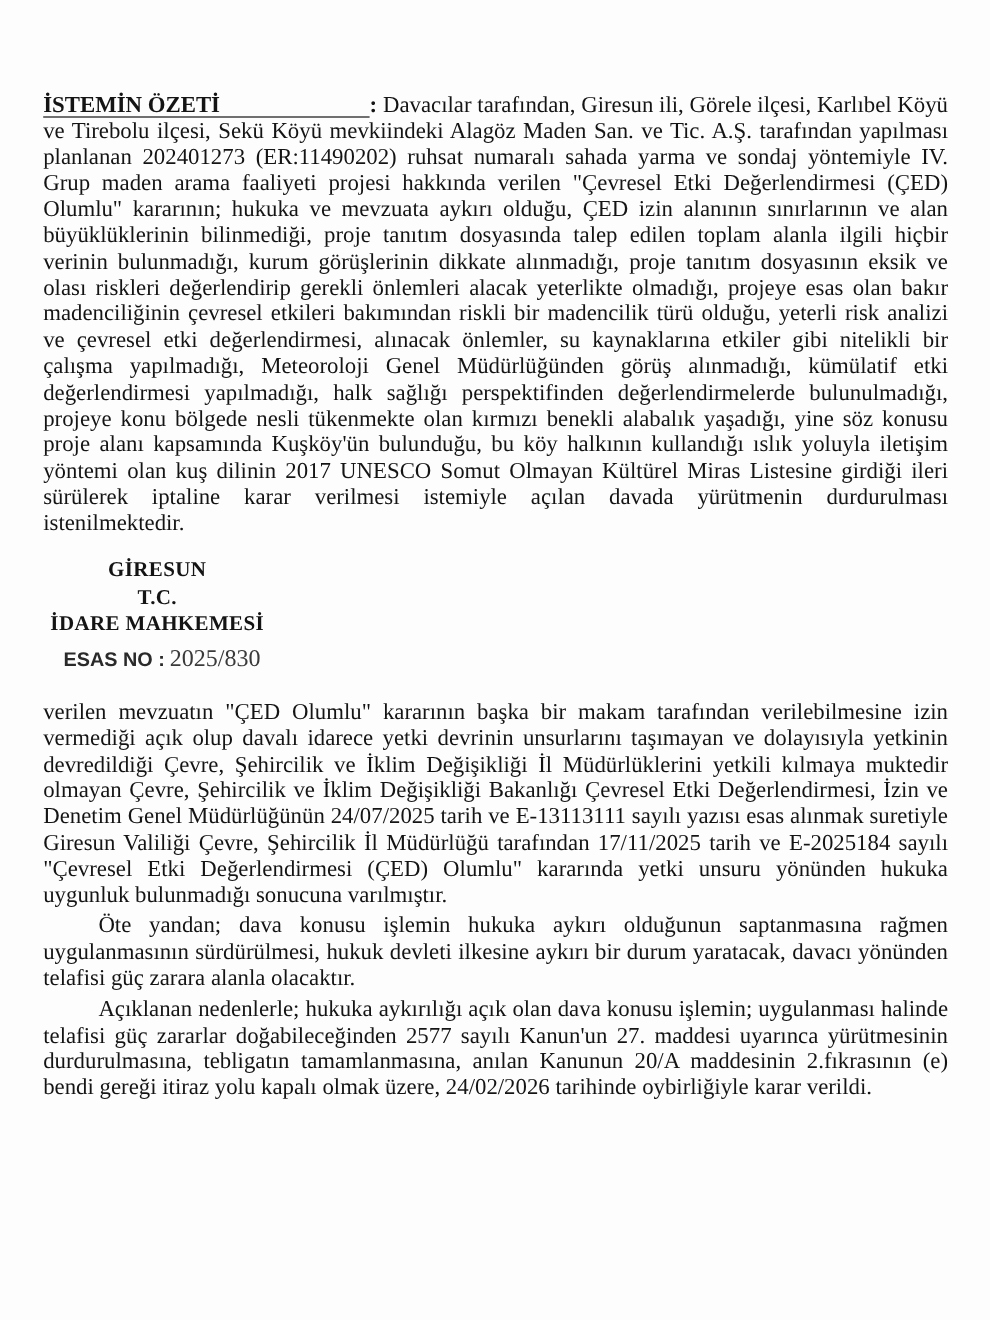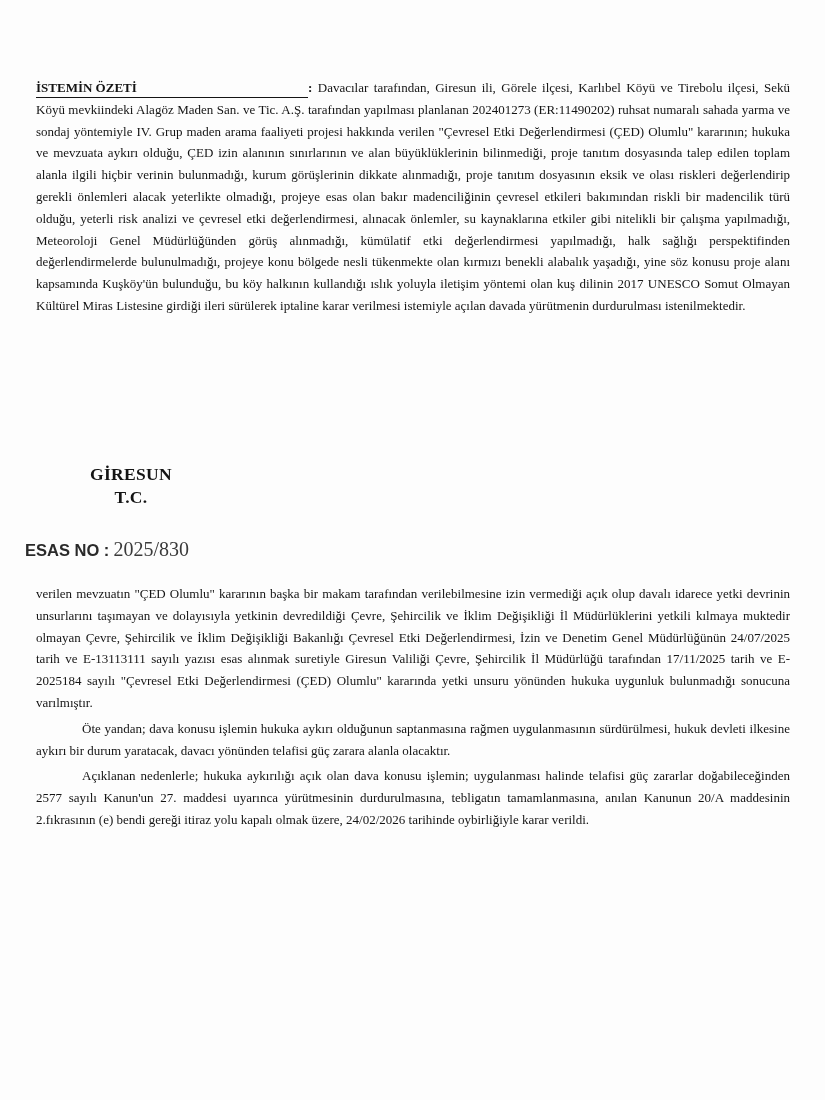--- a/index.html
+++ b/index.html
@@ -2,39 +2,39 @@
 <html><head>
   <meta charset="utf-8">
   <style>
     html, body { margin: 0; padding: 0; background: #ffffff; }
     body {
       width: 825px; height: 1100px; position: relative; overflow: hidden;
       font-family: "Liberation Serif", serif; color: #141414;
       background: #fdfdfd;
     }
     .page { position: absolute; left: 0; top: 0; width: 825px; height: 1100px; }
-    .block { position: absolute; left: 36px; width: 754px; font-size: 13px; line-height: 21.8px; }
+    .block { position: absolute; left: 36px; width: 754px; font-size: 19px; line-height: 21.8px; }
     .just { text-align: justify; text-align-last: left; }
     .summary { top: 77px; }
     .summary-head { display: inline; }
     .summary-label {
       font-weight: bold; display: inline-block; width: 272px;
       border-bottom: 1.2px solid #141414; line-height: 19px; vertical-align: baseline;
     }
     .summary-colon { font-weight: bold; }
     .court-header {
       position: absolute; left: 36px; top: 463px; width: 190px;
       font-weight: bold; font-size: 17.5px; line-height: 22.5px; text-align: center;
       letter-spacing: 0.3px;
     }
     .esas {
       position: absolute; left: 25px; top: 539px; font-size: 16.5px;
       line-height: 20px; white-space: nowrap;
     }
-    .esas-label { font-family: "Liberation Sans", sans-serif; font-weight: bold; color: #2a2a2a; }
+    .esas-label { font-family: "Liberation Sans", sans-serif; font-weight: bold; color: #2a2a2a; margin-left: 28px; }
     .esas-value { font-family: "Liberation Serif", serif; color: #3a3a3a; font-size: 20px; }
     .decision { top: 583px; }
     .decision p { margin: 0; }
     .indent { text-indent: 46px; }
     .p-gap { margin-top: 4px !important; }
     b { font-weight: normal; }
   </style>
 </head>
 <body>
 
@@ -43,20 +43,21 @@
   <div class="block just summary">
     <span class="summary-head">
       <span class="summary-label">İSTEMİN ÖZETİ</span><span class="summary-colon">:</span>
     </span>
     <span>Davacılar tarafından, Giresun ili, Görele ilçesi, Karlıbel Köyü ve Tirebolu ilçesi, Sekü Köyü mevkiindeki Alagöz Maden San. ve Tic. A.Ş. tarafından yapılması planlanan 202401273 (ER:11490202) ruhsat numaralı sahada yarma ve sondaj yöntemiyle IV. Grup maden arama faaliyeti projesi hakkında verilen "Çevresel Etki Değerlendirmesi (ÇED) Olumlu" kararının; hukuka ve mevzuata aykırı olduğu, ÇED izin alanının sınırlarının ve alan büyüklüklerinin bilinmediği, proje tanıtım dosyasında talep edilen toplam alanla ilgili hiçbir verinin bulunmadığı, kurum görüşlerinin dikkate alınmadığı, proje tanıtım dosyasının eksik ve olası riskleri değerlendirip gerekli önlemleri alacak yeterlikte olmadığı, projeye esas olan bakır madenciliğinin çevresel etkileri bakımından riskli bir madencilik türü olduğu, yeterli risk analizi ve çevresel etki değerlendirmesi, alınacak önlemler, su kaynaklarına etkiler gibi nitelikli bir çalışma yapılmadığı, Meteoroloji Genel Müdürlüğünden görüş alınmadığı, kümülatif etki değerlendirmesi yapılmadığı, halk sağlığı perspektifinden değerlendirmelerde bulunulmadığı, projeye konu bölgede nesli tükenmekte olan kırmızı benekli alabalık yaşadığı, yine söz konusu proje alanı kapsamında Kuşköy'ün bulunduğu, bu köy halkının kullandığı ıslık yoluyla iletişim yöntemi olan kuş dilinin 2017 UNESCO Somut Olmayan Kültürel Miras Listesine girdiği ileri sürülerek iptaline karar verilmesi istemiyle açılan davada yürütmenin durdurulması istenilmektedir.</span>
   </div>
 
   <div class="court-header">
     <div>GİRESUN</div>
     <div>T.C.</div>
+    <div>İDARE MAHKEMESİ</div>
   </div>
 
   <div class="esas">
     <span class="esas-label">ESAS NO :</span>
     <span class="esas-value">2025/830</span>
   </div>
 
   <div class="block just decision">
     <p>verilen mevzuatın "ÇED Olumlu" kararının başka bir makam tarafından verilebilmesine izin vermediği açık olup davalı idarece yetki devrinin unsurlarını taşımayan ve dolayısıyla yetkinin devredildiği Çevre, Şehircilik ve İklim Değişikliği İl Müdürlüklerini yetkili kılmaya muktedir olmayan Çevre, Şehircilik ve İklim Değişikliği Bakanlığı Çevresel Etki Değerlendirmesi, İzin ve Denetim Genel Müdürlüğünün 24/07/2025 tarih ve E-13113111 sayılı yazısı esas alınmak suretiyle Giresun Valiliği Çevre, Şehircilik İl Müdürlüğü tarafından 17/11/2025 tarih ve E-2025184 sayılı "Çevresel Etki Değerlendirmesi (ÇED) Olumlu" kararında yetki unsuru yönünden hukuka uygunluk bulunmadığı sonucuna varılmıştır.</p>
     <p class="indent p-gap">Öte yandan; dava konusu işlemin hukuka aykırı olduğunun saptanmasına rağmen uygulanmasının sürdürülmesi, hukuk devleti ilkesine aykırı bir durum yaratacak, davacı yönünden telafisi güç zarara alanla olacaktır.</p>

